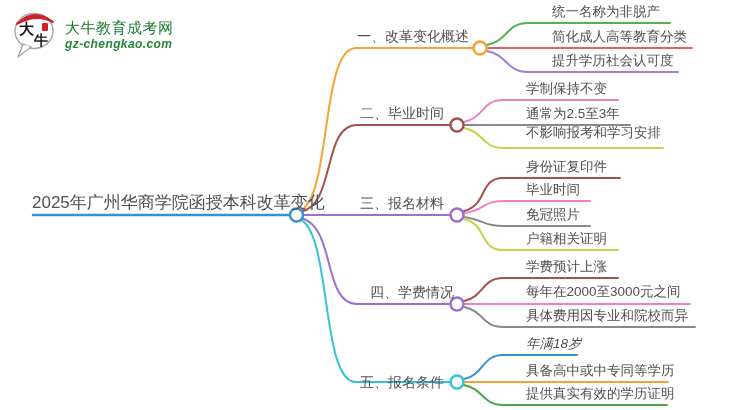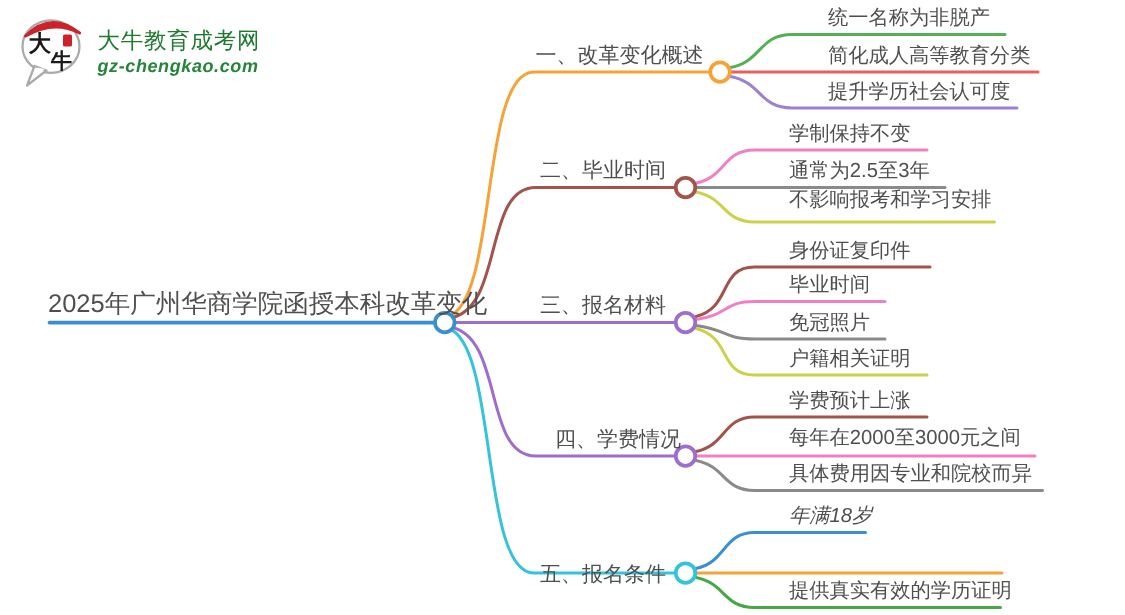--- a/index.html
+++ b/index.html
@@ -99,15 +99,16 @@
   <div class="lbl c-lbl" style="left:526px; top:157px;">身份证复印件</div>
   <div class="lbl c-lbl" style="left:526px; top:180px;">毕业时间</div>
   <div class="lbl c-lbl" style="left:526px; top:205px;">免冠照片</div>
   <div class="lbl c-lbl" style="left:526px; top:229px;text-align:center;">户籍相关证明</div>
 
   <div class="lbl c-lbl" style="left:526px; top:257px;">学费预计上涨</div>
   <div class="lbl c-lbl" style="left:526px; top:282px;">每年在2000至3000元之间</div>
   <div class="lbl c-lbl" style="left:526px; top:306px;">具体费用因专业和院校而异</div>
 
   <div class="lbl c-lbl" style="left:526px; top:334px;font-style:italic;">年满18岁</div>
+  <div class="lbl c-lbl" style="left:526px; top:361px;">具备高中或中专同等学历</div>
   <div class="lbl c-lbl" style="left:526px; top:384px;">提供真实有效的学历证明</div>
 
 </div>
 
 </body></html>

